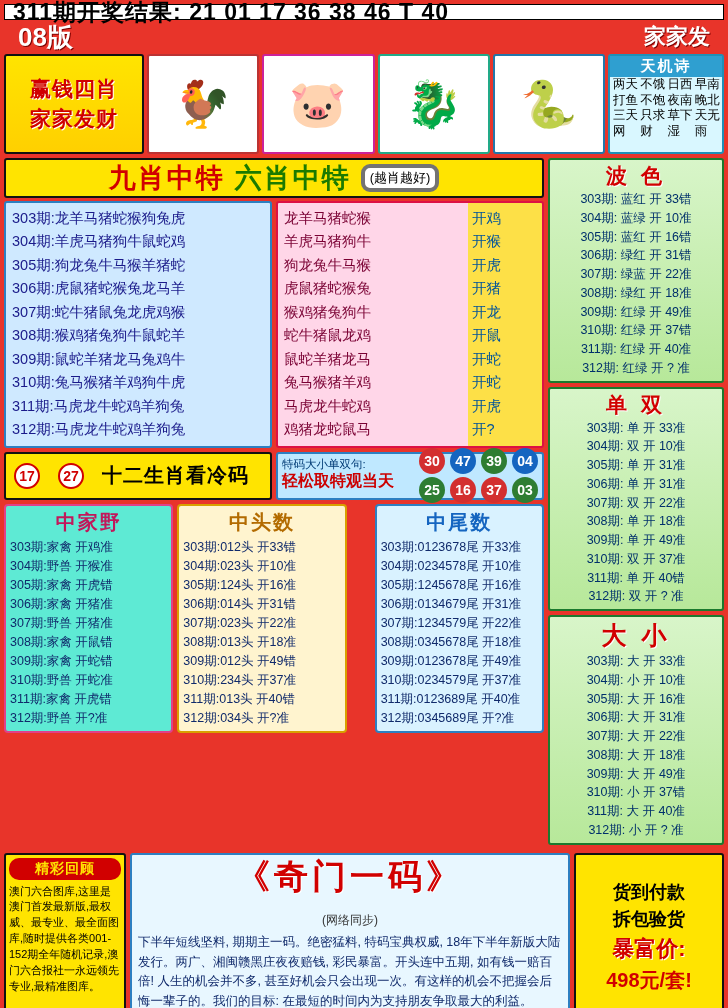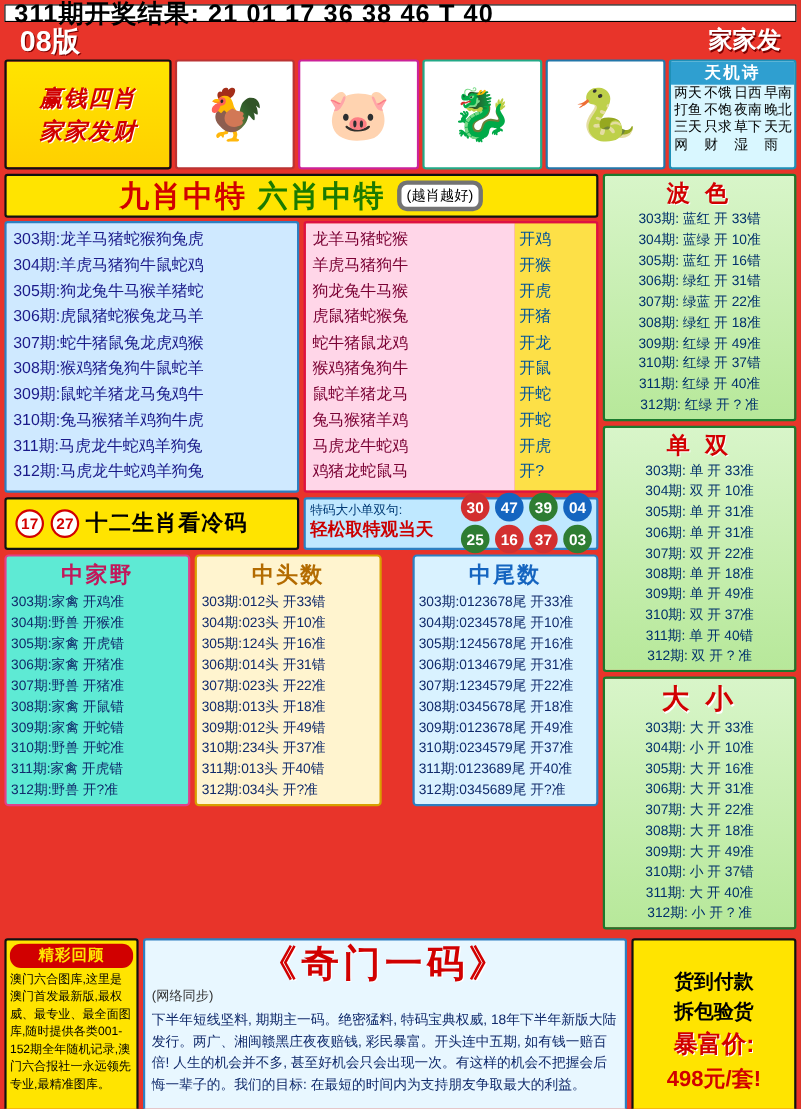--- a/index.html
+++ b/index.html
@@ -24,25 +24,24 @@
   .hdr2 { display:flex; justify-content:space-between; align-items:center;
           height:34px; padding:0 14px; }
   .hdr2 .ban { font-size:26px; font-weight:bold; color:#fff;
                text-shadow:1px 1px 0 #7a0000; }
   .hdr2 .brand { font-size:22px; font-weight:bold; color:#fff;
                  text-shadow:1px 1px 0 #7a0000; }
 
   
   .topband { display:flex; gap:3px; height:100px; }
   .yellowbox {
-    width:152px; background:linear-gradient(#ffe400,#ffd000);
+    width:140px; background:linear-gradient(#ffe400,#ffd000);
     border:2px solid #111; border-radius:3px;
     display:flex; flex-direction:column; align-items:center; justify-content:center;
     gap:2px;
-    font-style:italic;
   }
   .yellowbox div { font-size:21px; font-weight:bold; color:#d00000;
                    text-shadow:1px 1px 0 #fff; letter-spacing:1px; }
   .animals { display:flex; gap:3px; flex:1; }
   .acell { flex:1; background:#fff; border:2px solid #1a7f1a; border-radius:3px;
            display:flex; align-items:center; justify-content:center; font-size:46px;
            overflow:hidden; }
   .acell.c1 { border-color:#b33; }
   .acell.c2 { border-color:#c29; }
   .acell.c3 { border-color:#2a8; }
@@ -75,21 +74,21 @@
   .tabA .row { font-size:14.5px; color:#1a1a8a; line-height:1.62; white-space:nowrap; }
   .tabB { flex:1; display:flex; border:2px solid #d14; border-radius:3px; overflow:hidden; }
   .tabB .left { flex:1; background:#ffd6e8; padding:4px 6px; }
   .tabB .right { width:74px; background:#fde047; padding:4px 4px; }
   .tabB .row { font-size:14.5px; color:#7a0033; line-height:1.62; white-space:nowrap; }
   .tabB .right .row { color:#00539a; }
 
   
   .hcrow { display:flex; gap:4px; margin-top:4px; height:48px; }
   .hcleft { width:268px; background:#ffe400; border:2px solid #111; border-radius:3px;
-            display:flex; align-items:center; gap:6px; padding-left:8px; }
+            display:flex; align-items:center; gap:18px; padding-left:8px; }
   .ball { width:26px; height:26px; border-radius:50%; display:flex; align-items:center;
           justify-content:center; font-size:14px; font-weight:bold; color:#fff; }
   .ball.blue { background:#1565c0; }
   .ball.red { background:#d32f2f; }
   .ball.green { background:#2e7d32; }
   .ball.hollow { background:#fff; color:#d10000; border:2px solid #d10000; }
   .hcleft .txt { font-size:20px; font-weight:bold; color:#000; letter-spacing:1px; }
   .hcright { flex:1; background:#bfe8ff; border:2px solid #2d7fc1; border-radius:3px;
              display:flex; }
   .hcright .lbl { width:132px; padding:3px 4px; }
@@ -124,21 +123,21 @@
   .bottom { display:flex; gap:4px; margin-top:4px; height:168px; }
   .bl { width:122px; background:#ffe400; border:2px solid #111; border-radius:3px;
         padding:3px; display:flex; flex-direction:column; }
   .bl .tag { background:#d10000; color:#ffe400; font-size:14px; font-weight:bold;
              text-align:center; border-radius:10px; padding:2px 0; letter-spacing:1px; }
   .bl p { margin:4px 0 0 0; font-size:11px; line-height:1.45; color:#000; }
   .bc { flex:1; background:#e8f7ff; border:2px solid #2d7fc1; border-radius:3px;
         padding:3px 6px; display:flex; flex-direction:column; }
   .bc .bigttl { text-align:center; font-size:34px; font-weight:bold; color:#d10000;
                 letter-spacing:4px; text-shadow:1px 1px 0 #fff; line-height:1.1; }
-  .bc .sub { font-size:12px; color:#333; margin-top:2px; }
+  .bc .sub { text-align:center; font-size:12px; color:#333; margin-top:17px; }
   .bc .body { font-size:12.5px; line-height:1.58; color:#102a6b; margin-top:4px; }
   .br { width:150px; background:#ffe400; border:2px solid #111; border-radius:3px;
         display:flex; flex-direction:column; align-items:center; justify-content:center;
         gap:3px; padding:3px; }
   .br .l1 { font-size:18px; font-weight:bold; color:#000; }
   .br .l2 { font-size:22px; font-weight:bold; color:#d10000; text-shadow:1px 1px 0 #fff; }
   .br .l3 { font-size:20px; font-weight:bold; color:#d10000; }
 </style>
 </head>
 <body>
@@ -194,22 +193,22 @@
           <div class="row">310期:兔马猴猪羊鸡狗牛虎</div>
           <div class="row">311期:马虎龙牛蛇鸡羊狗兔</div>
           <div class="row">312期:马虎龙牛蛇鸡羊狗兔</div>
         </div>
         <div class="tabB">
           <div class="left">
             <div class="row">龙羊马猪蛇猴</div>
             <div class="row">羊虎马猪狗牛</div>
             <div class="row">狗龙兔牛马猴</div>
             <div class="row">虎鼠猪蛇猴兔</div>
+            <div class="row">猴鸡猪兔狗牛</div>
             <div class="row">蛇牛猪鼠龙鸡</div>
-            <div class="row">猴鸡猪兔狗牛</div>
             <div class="row">鼠蛇羊猪龙马</div>
             <div class="row">兔马猴猪羊鸡</div>
             <div class="row">马虎龙牛蛇鸡</div>
             <div class="row">鸡猪龙蛇鼠马</div>
           </div>
           <div class="right">
             <div class="row">开鸡</div>
             <div class="row">开猴</div>
             <div class="row">开虎</div>
             <div class="row">开猪</div>

